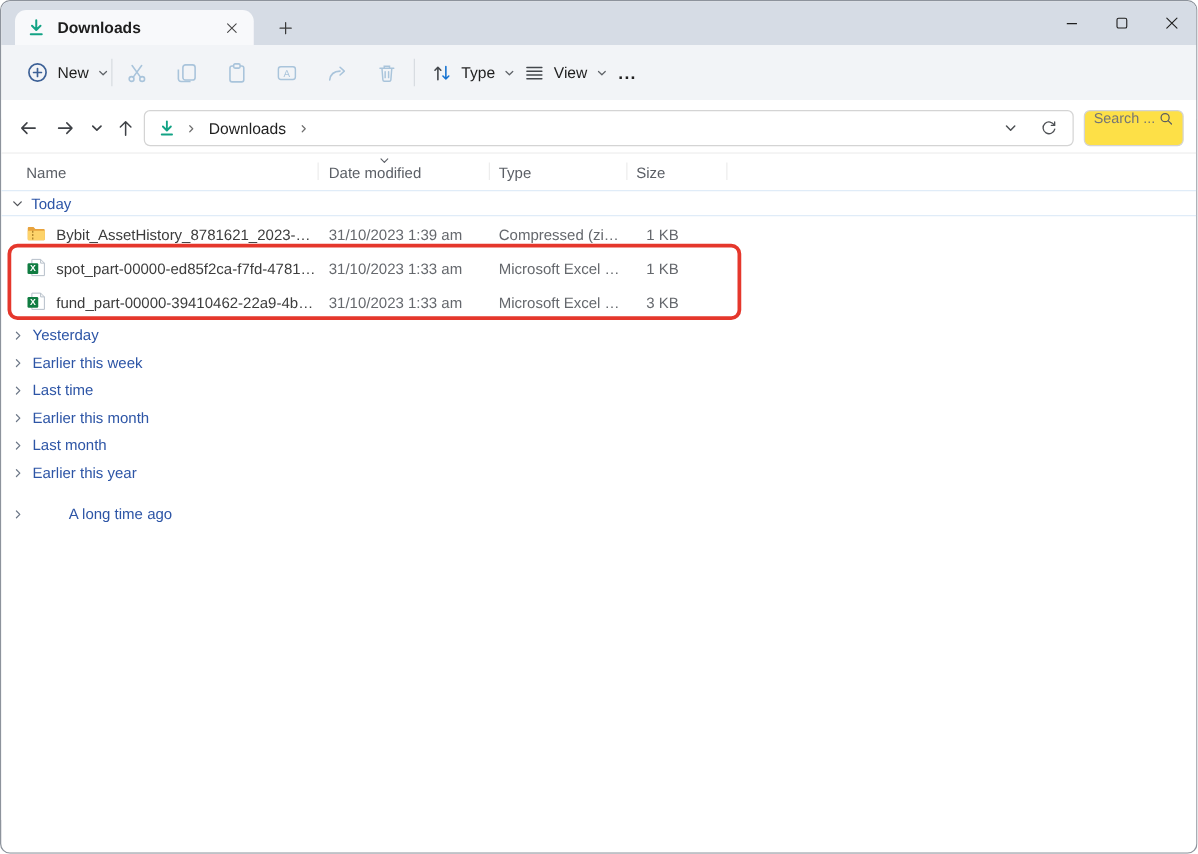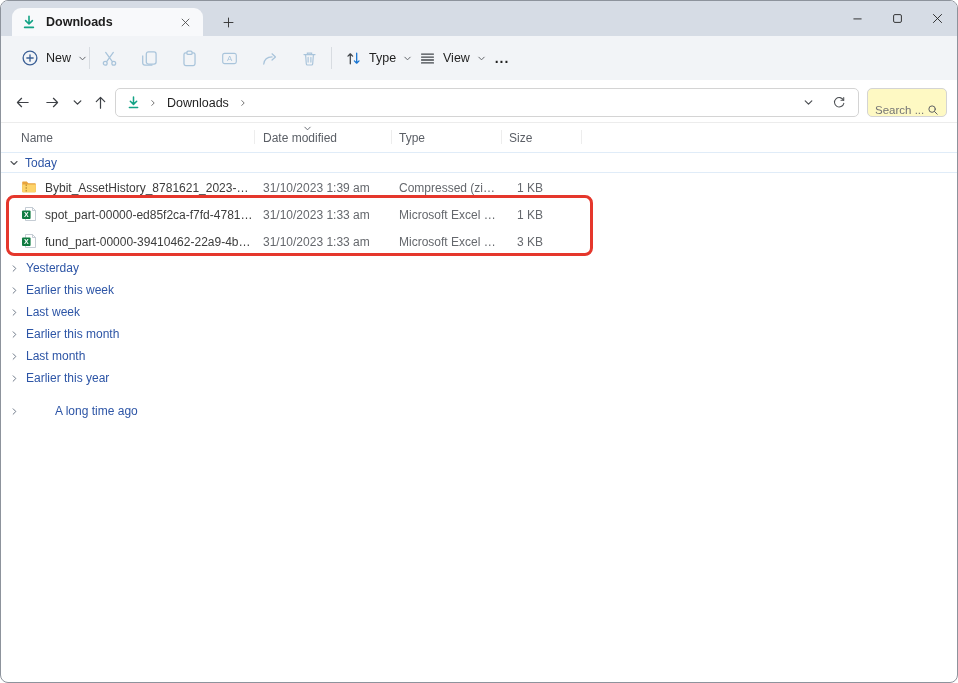--- a/index.html
+++ b/index.html
@@ -36,21 +36,21 @@
   .navbar{position:absolute;top:79px;left:0;right:0;height:43px;background:#fff;
        border-bottom:1px solid #ececec;}
   .navbar > *{position:absolute;}
   .nv-btn{top:9px;width:26px;height:26px;display:flex;align-items:center;justify-content:center;color:#3e4146;}
   .addressbar{left:114px;top:8px;width:744px;height:29px;border:1px solid #d4d4d4;border-radius:5px;
        background:#fff;display:flex;align-items:center;padding:0 12px 0 10px;gap:8px;}
   .crumb{font-size:12.5px;color:#1f1f1f;padding:2px 2px;}
   .crumb-sep{color:#6e6e6e;}
   .addr-right{margin-left:auto;display:flex;align-items:center;gap:18px;color:#4d5054;}
   .searchbox{left:866px;top:8px;width:80px;height:29px;border:1px solid #d4d4d4;border-radius:5px;
-       background:#fef9c3;display:flex;align-items:flex-end;padding:0 7px;}
+       background:#fde047;display:flex;align-items:flex-start;padding:0 7px;}
   .searchbox input{border:none;outline:none;width:100%;font-family:inherit;font-size:11.5px;color:#5a5a5a;background:transparent;}
   .searchbox input::placeholder{color:#757575;}
   .search-glyph{color:#5a5d61;flex:none;}
   
   .content{position:absolute;top:122px;left:0;right:0;bottom:26px;background:#fff;}
   .content > *{position:absolute;}
   .col-hdr{top:8px;font-size:12px;color:#5b5f66;}
   .hdr-name{left:20px;} .hdr-date{left:262px;} .hdr-type{left:398px;} .hdr-size{left:508px;}
   .hdr-sortchev{left:302px;top:1px;color:#5b5f66;}
   .col-split{top:7px;width:1px;height:14px;background:#ededed;}
@@ -356,21 +356,21 @@
           </svg>
         </span>
       <span class="group-label">Yesterday</span>
     </div>
     <div class="group-row g2">
       <span class="gchev">
           <svg width="9" height="9" viewBox="0 0 10 10">
             <path d="M3.5 2 6.5 5 3.5 8" fill="none" stroke="currentColor" stroke-width="1.1" stroke-linecap="round" stroke-linejoin="round"></path>
           </svg>
         </span>
-      <span class="group-label">Last week</span>
+      <span class="group-label">Last time</span>
     </div>
     <div class="group-row g3">
       <span class="gchev">
           <svg width="9" height="9" viewBox="0 0 10 10">
             <path d="M3.5 2 6.5 5 3.5 8" fill="none" stroke="currentColor" stroke-width="1.1" stroke-linecap="round" stroke-linejoin="round"></path>
           </svg>
         </span>
       <span class="group-label">Earlier this month</span>
     </div>
     <div class="group-row g4">

